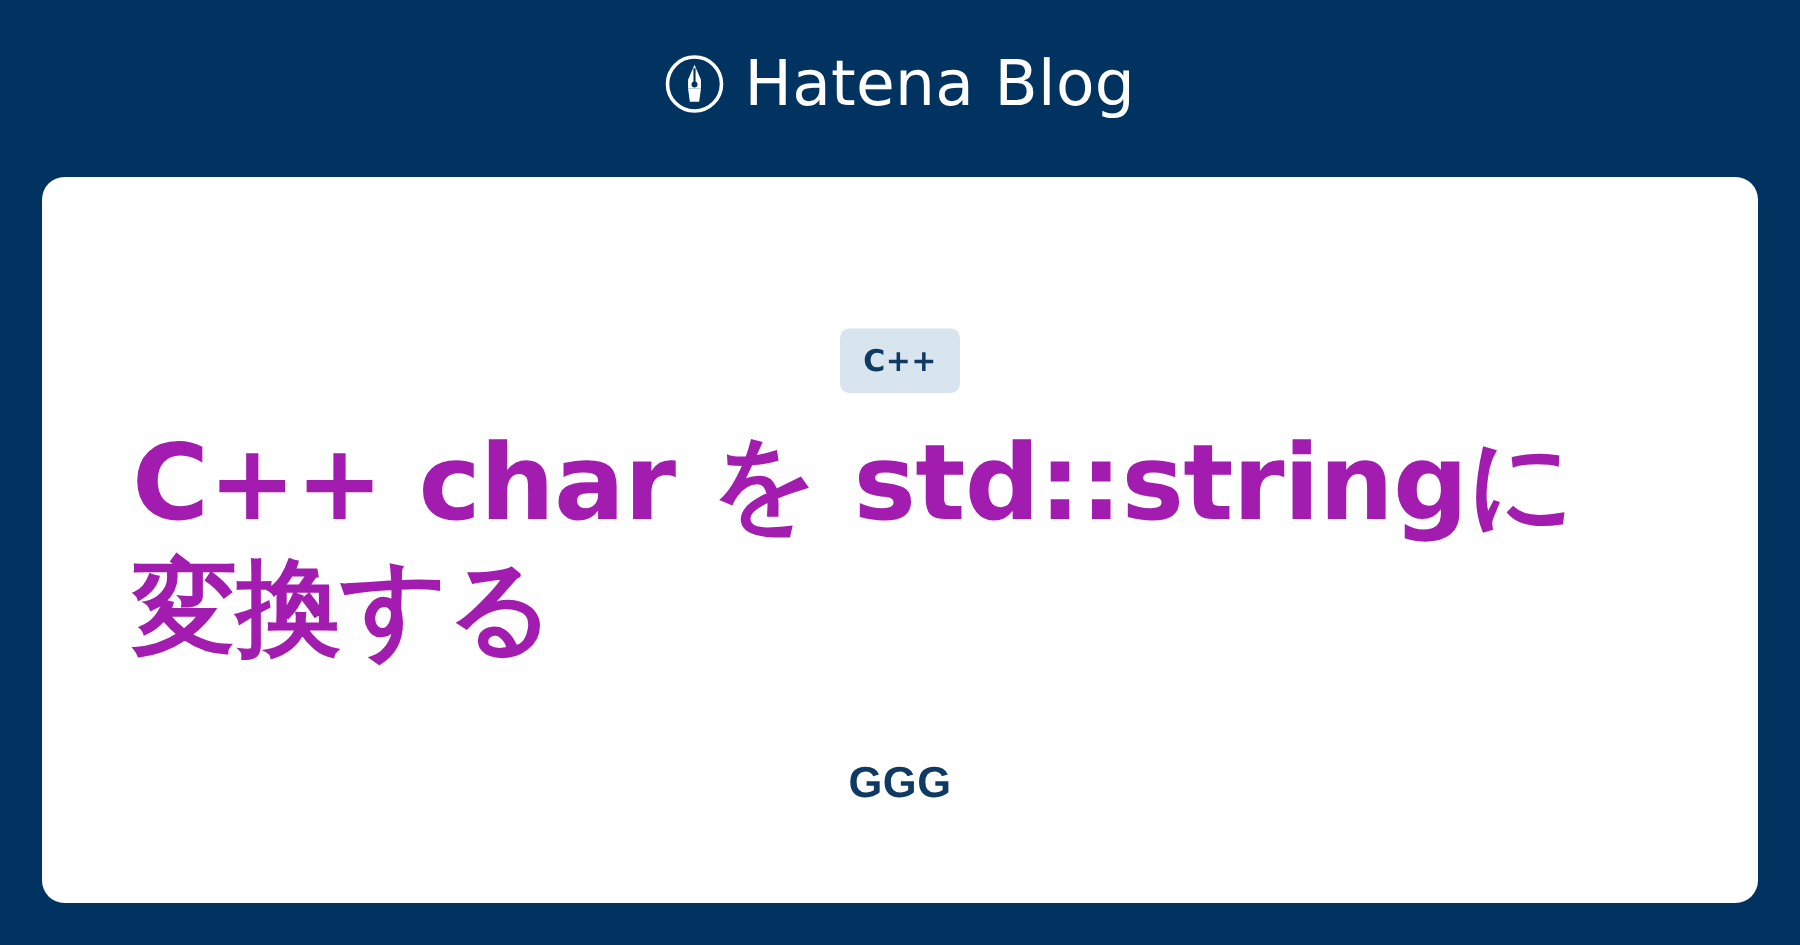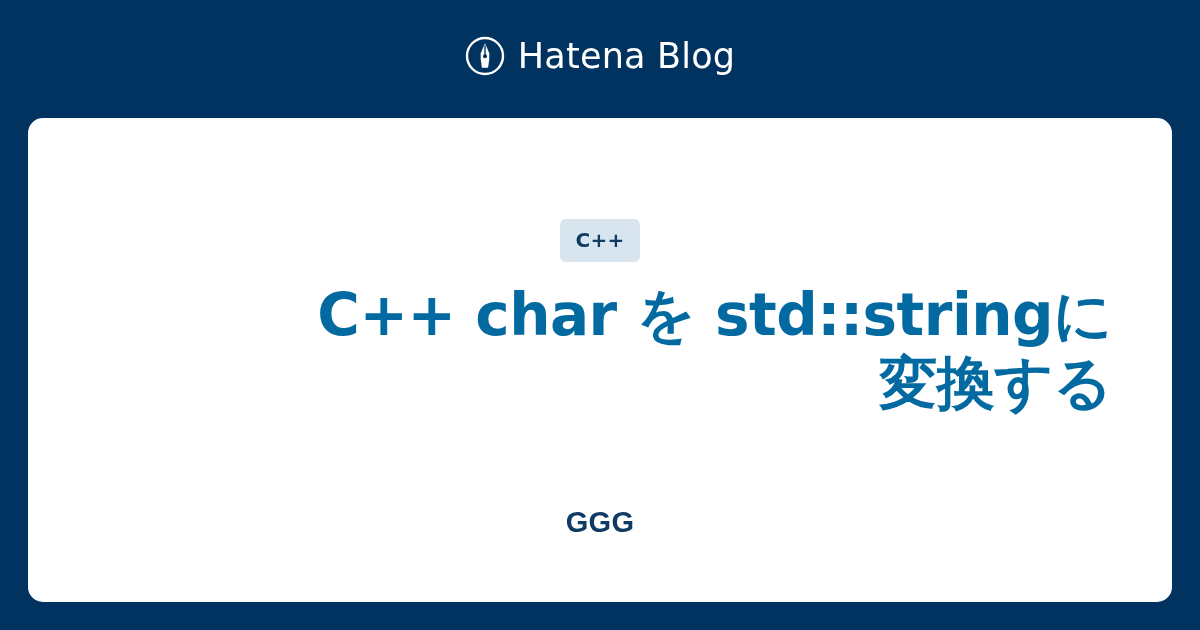--- a/index.html
+++ b/index.html
@@ -40,21 +40,21 @@
 
   .brand-logo {
     width: 40px;
     height: 40px;
     flex: 0 0 auto;
     display: block;
   }
 
   .brand-name {
     color: #ffffff;
-    font-size: 35px;
+    font-size: 42px;
     line-height: 1;
     font-weight: 400;
     letter-spacing: 0.2px;
     font-family: "DejaVu Sans", "Liberation Sans", sans-serif;
     white-space: nowrap;
   }
 
   
   .card {
     position: absolute;
@@ -105,23 +105,23 @@
     white-space: nowrap;
   }
 
   
   .title {
     position: absolute;
     top: 163px;
     left: 60px;
     right: 60px;
     margin: 0;
-    text-align: right;
-    color: #0369a1;
-    font-size: 58px;
+    text-align: left;
+    color: #a21caf;
+    font-size: 70px;
     line-height: 1.18;
     font-weight: 700;
     letter-spacing: -0.5px;
     font-family: "DejaVu Sans", "Liberation Sans", sans-serif;
     word-break: break-word;
   }
 
   
   .blog-name-row {
     position: absolute;

